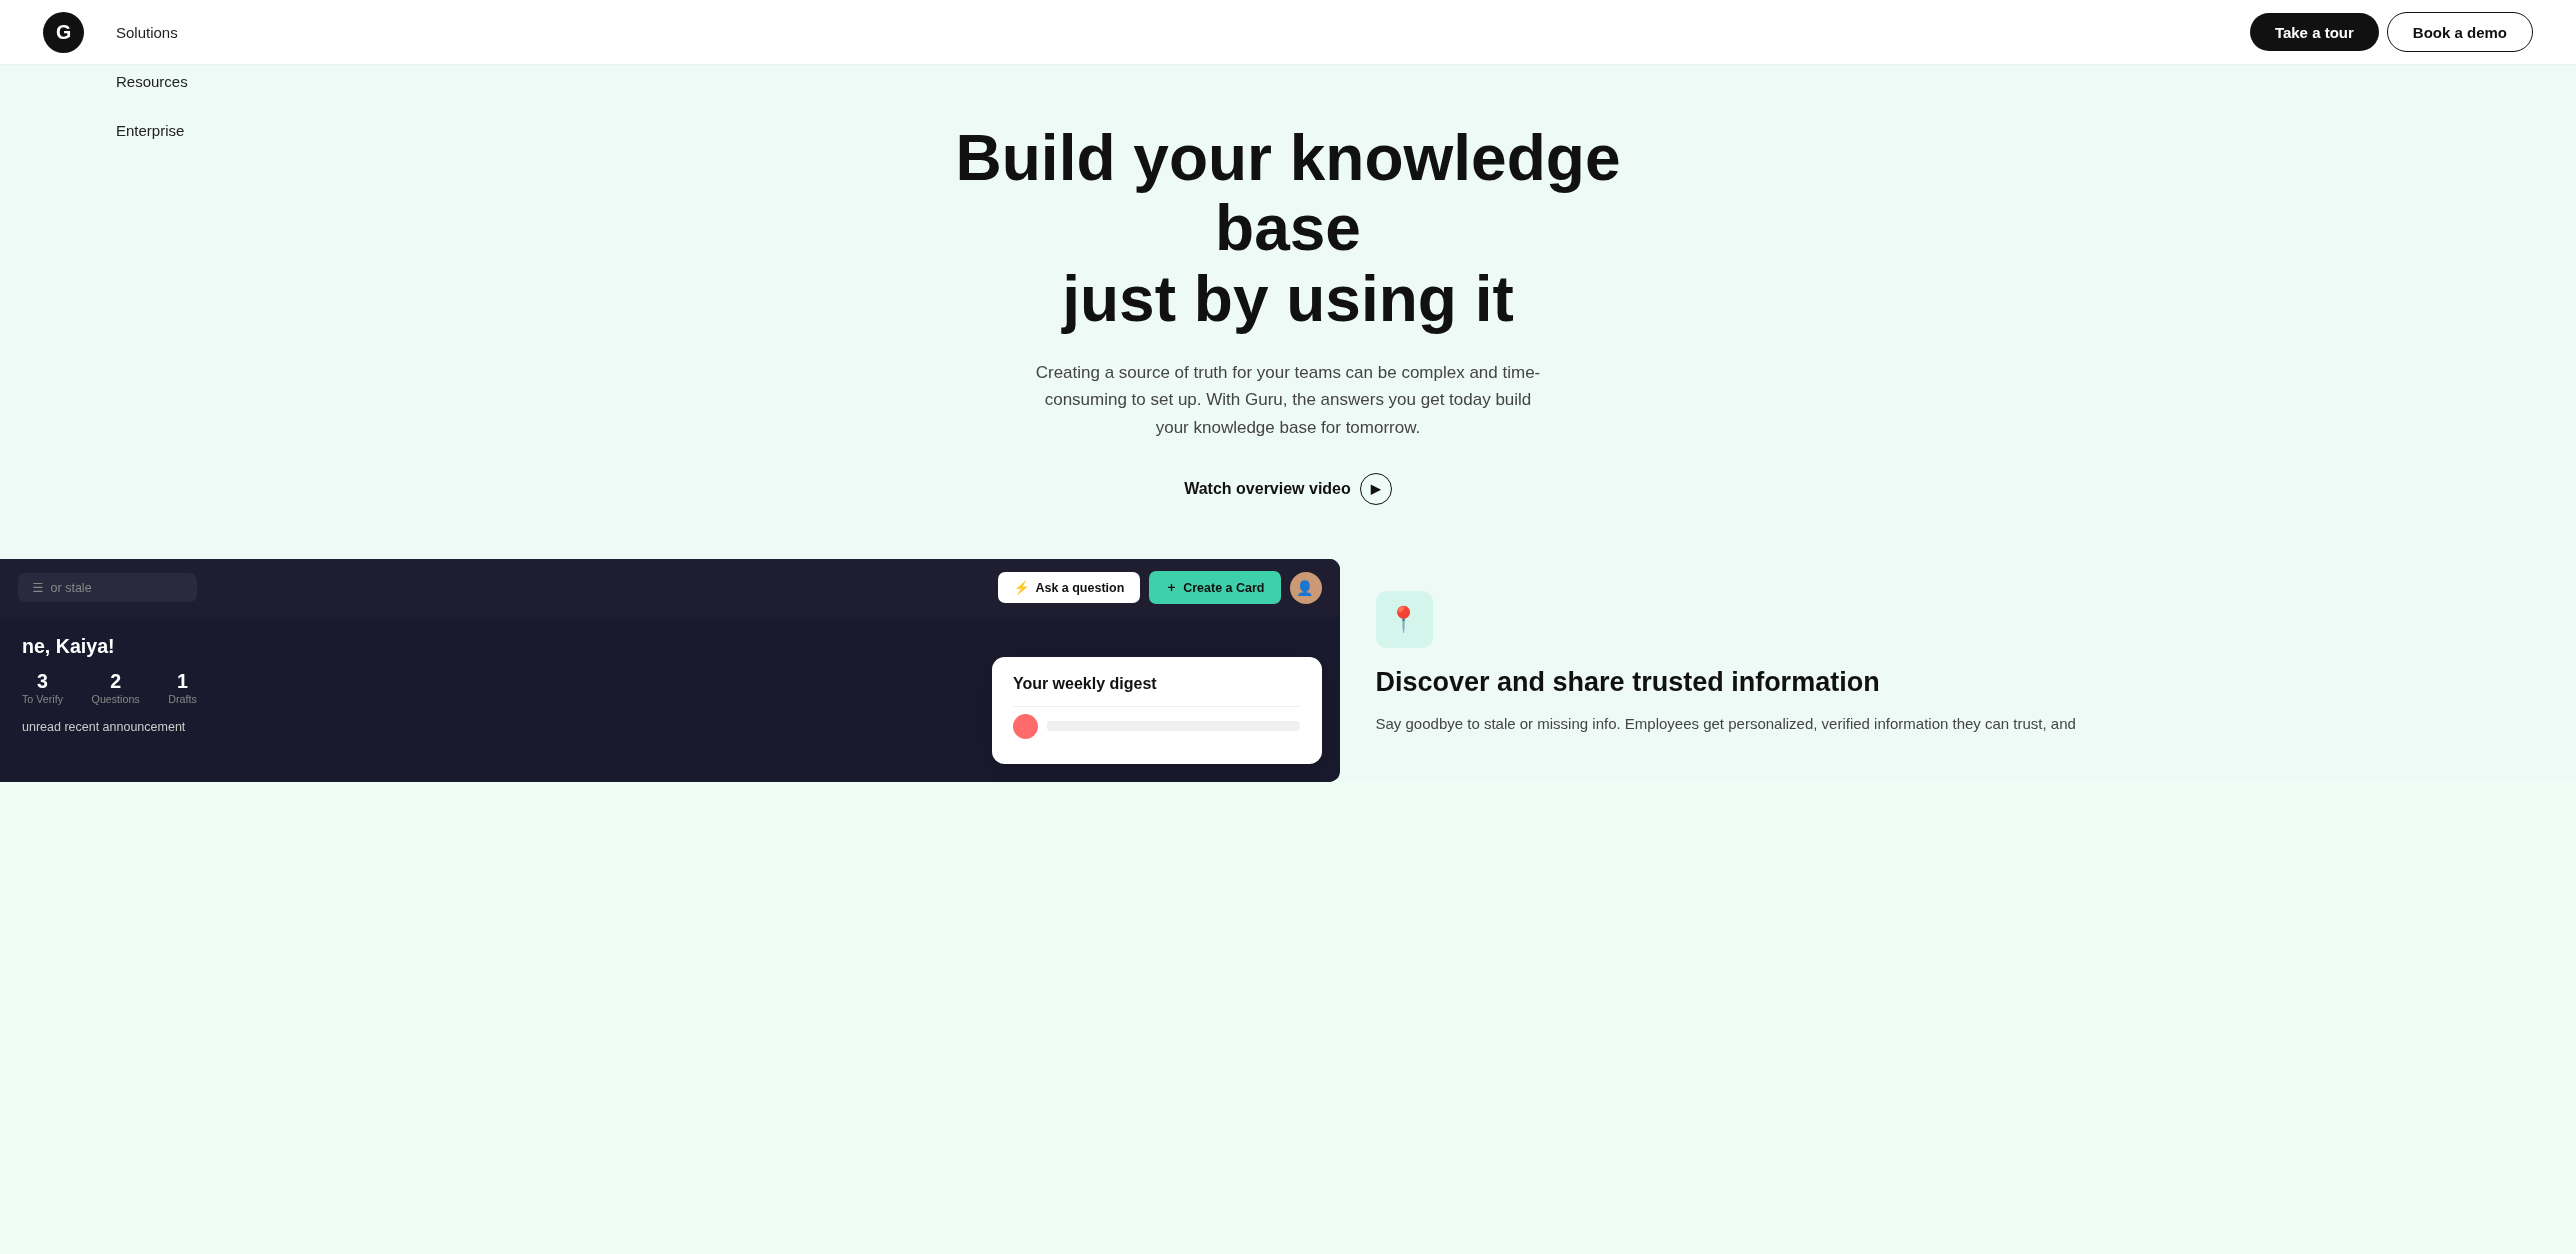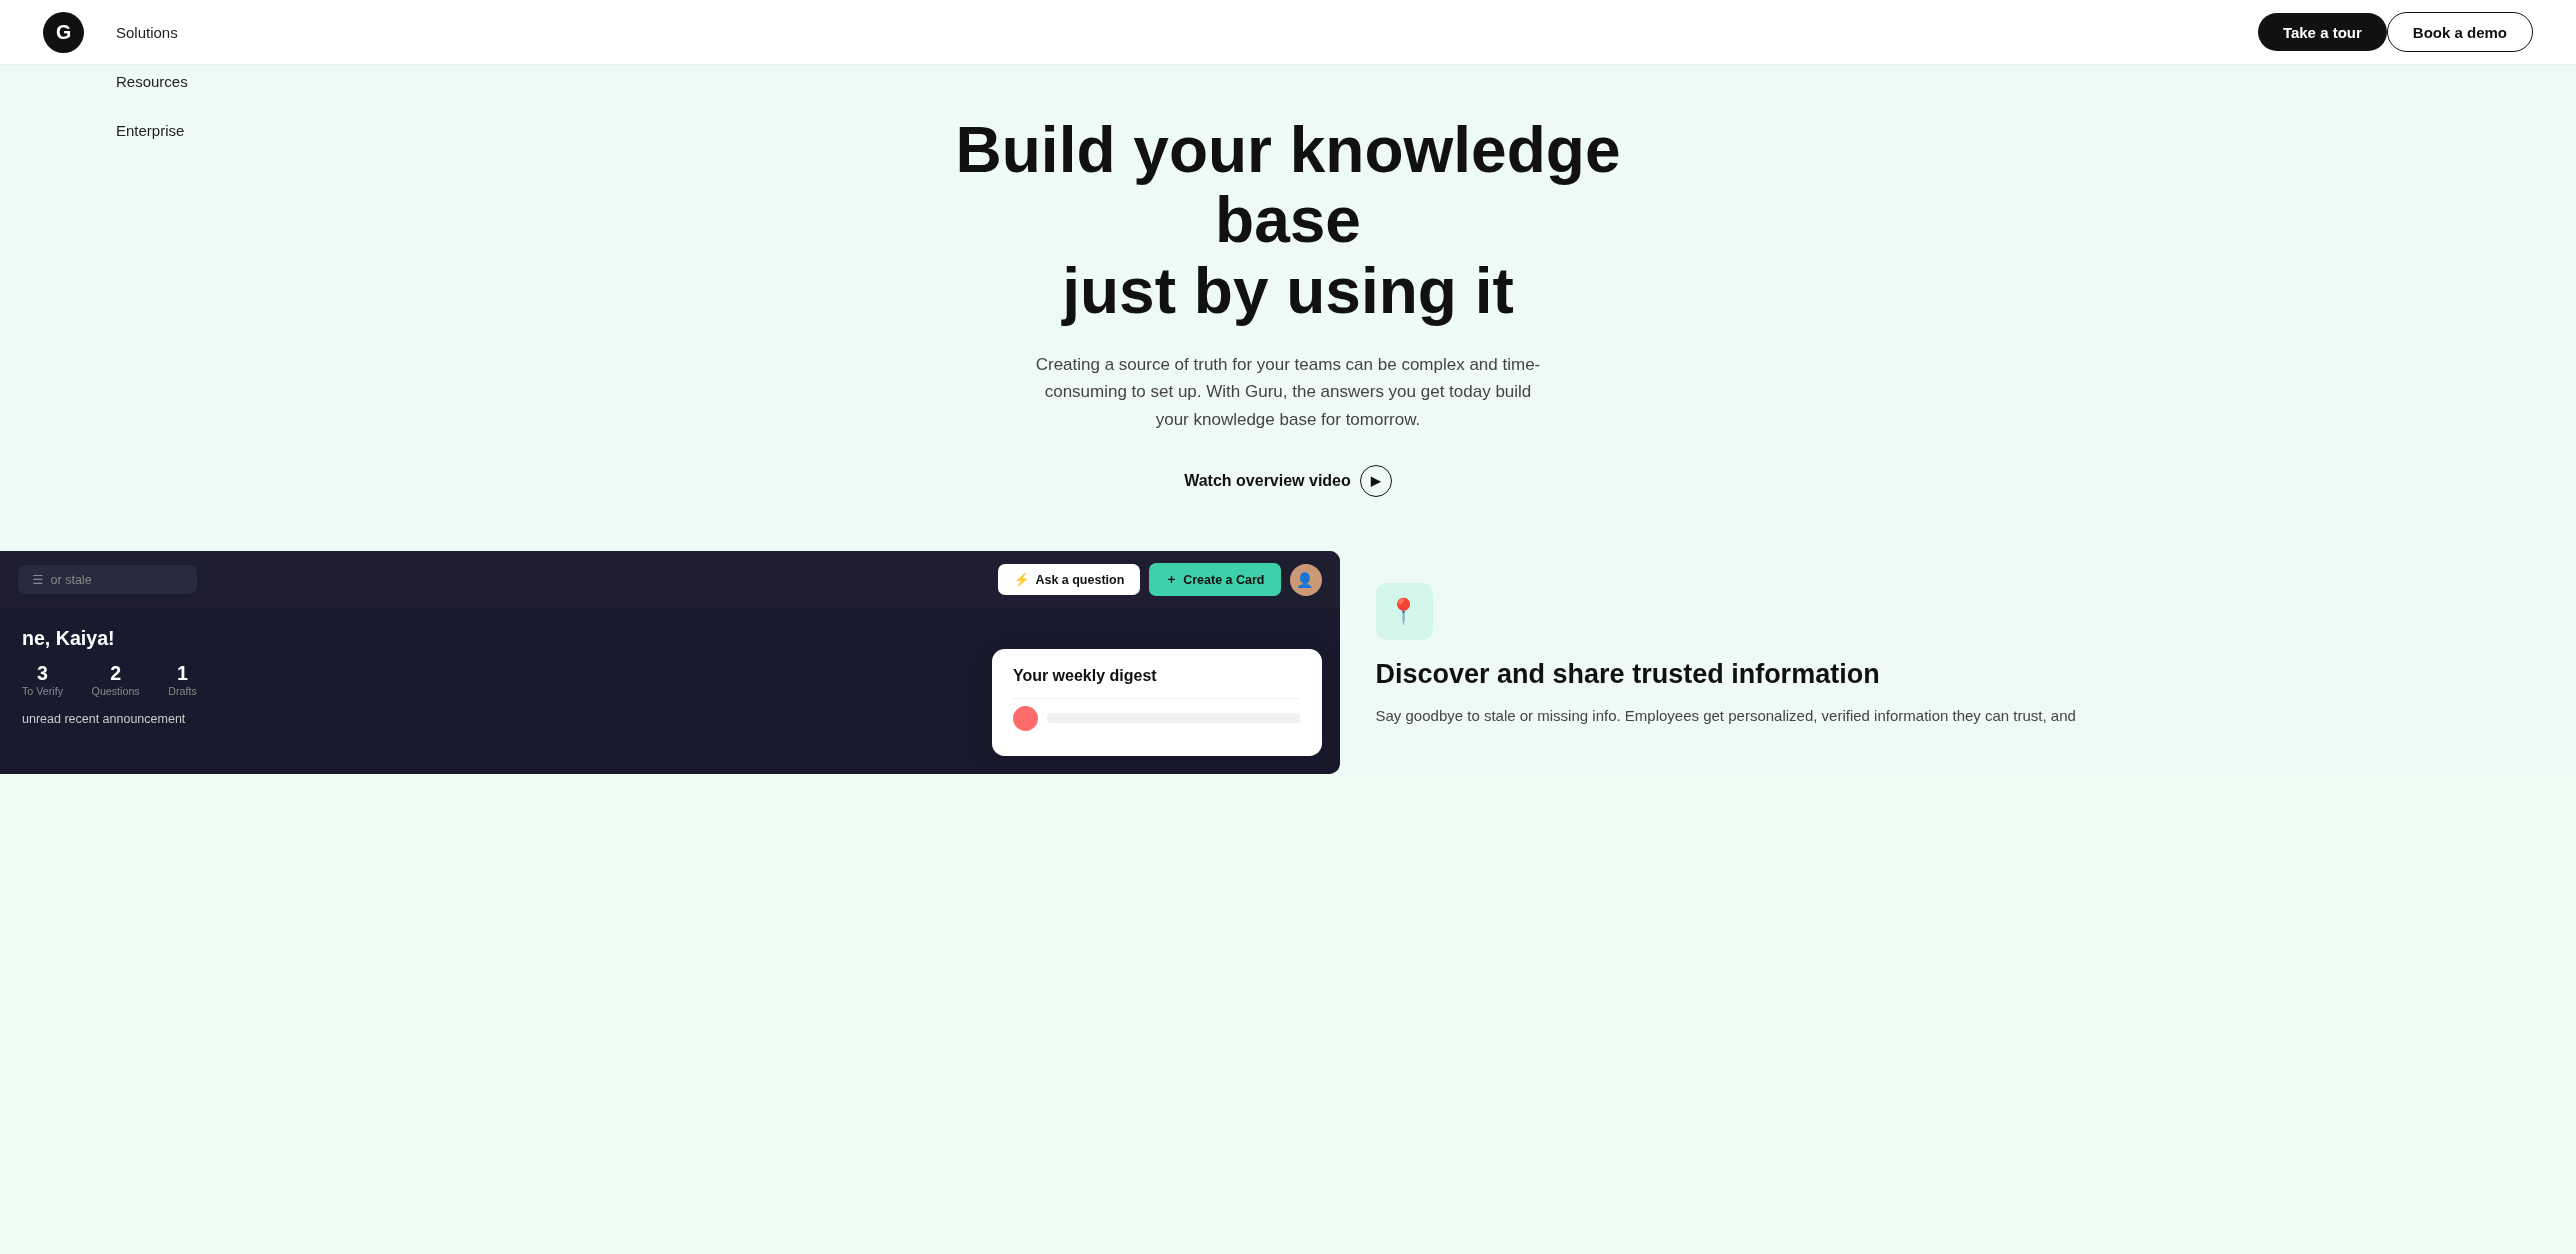--- a/index.html
+++ b/index.html
@@ -18,21 +18,21 @@
     .nav-logo {
       width: 41px; height: 41px; background: #111; border-radius: 50%;
       display: flex; align-items: center; justify-content: center;
       color: #fff; font-size: 19.6px; font-weight: bold; flex-shrink: 0;
     }
     .nav-links { display: flex; gap: 32px; flex-direction: column; }
     .nav-link {
       font-size: 15px; color: #222; text-decoration: none; cursor: pointer;
       font-weight: 400;
     }
-    .nav-right { display: flex; gap: 0; align-items: center; }
+    .nav-right { display: flex; gap: 8px; align-items: center; }
     .btn-take-tour {
       background: #111; color: #fff;
       border: none; border-radius: 45px;
       padding: 10.7px 25px; font-size: 15px; font-weight: 600; cursor: pointer;
     }
     .btn-book-demo {
       background: #fff; color: #111;
       border: 1.8px solid #111; border-radius: 45px;
       padding: 10.7px 25px; font-size: 15px; font-weight: 600; cursor: pointer;
     }
@@ -40,21 +40,21 @@
     
     .hero {
       background: #eefaf5;
       padding-top: 107px;
       padding-bottom: 54px;
       text-align: center;
       min-height: 500px;
     }
     .hero h1 {
       font-size: 64px; font-weight: 900; color: #111;
-      line-height: 1.1; max-width: 696px; margin: 8px auto;
+      line-height: 1.1; max-width: 696px; margin: 16px auto;
     }
     .hero h1 .underline-line {
       display: inline-block;
       position: relative;
     }
     .hero h1 .underline-line::after {
       content: '';
       position: absolute;
       bottom: -5.4px; left: -7.1px; right: -7.1px; height: 12.5px;
       background: #4ecfad;

